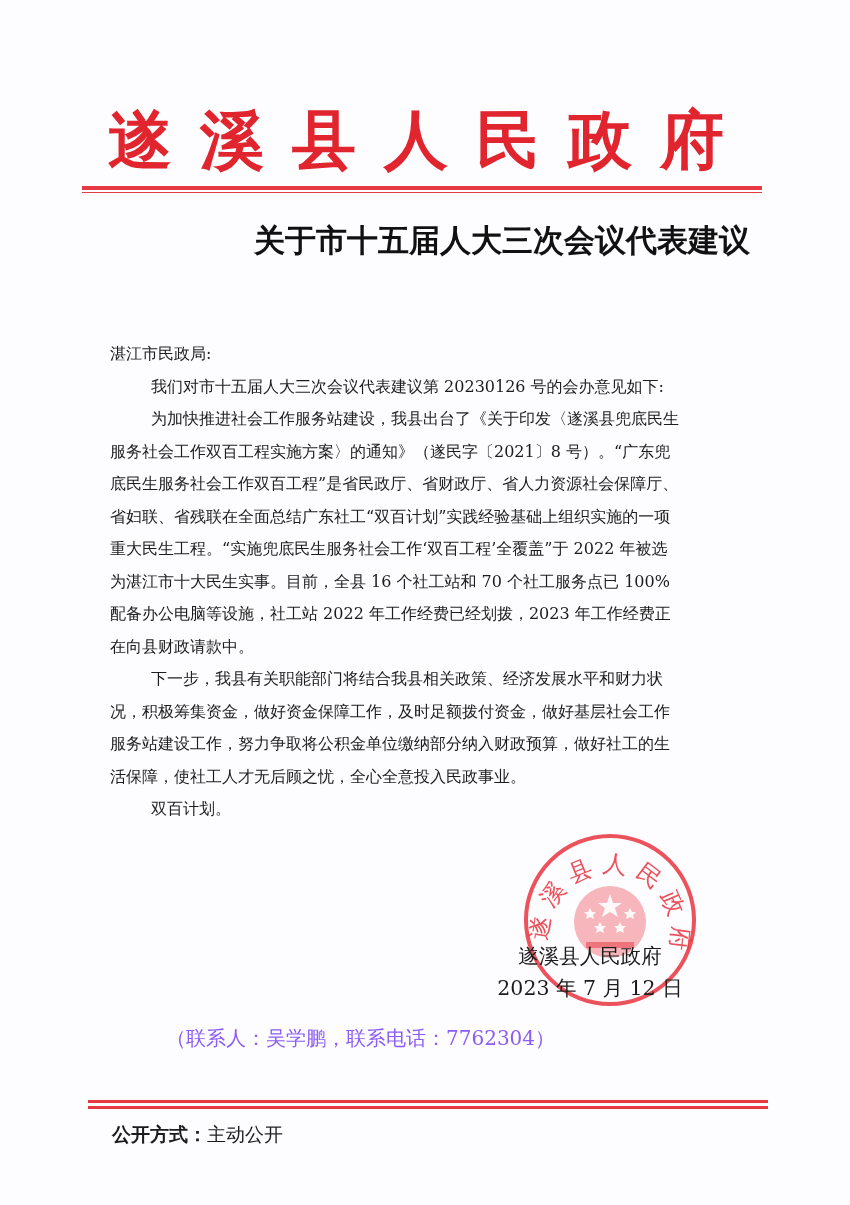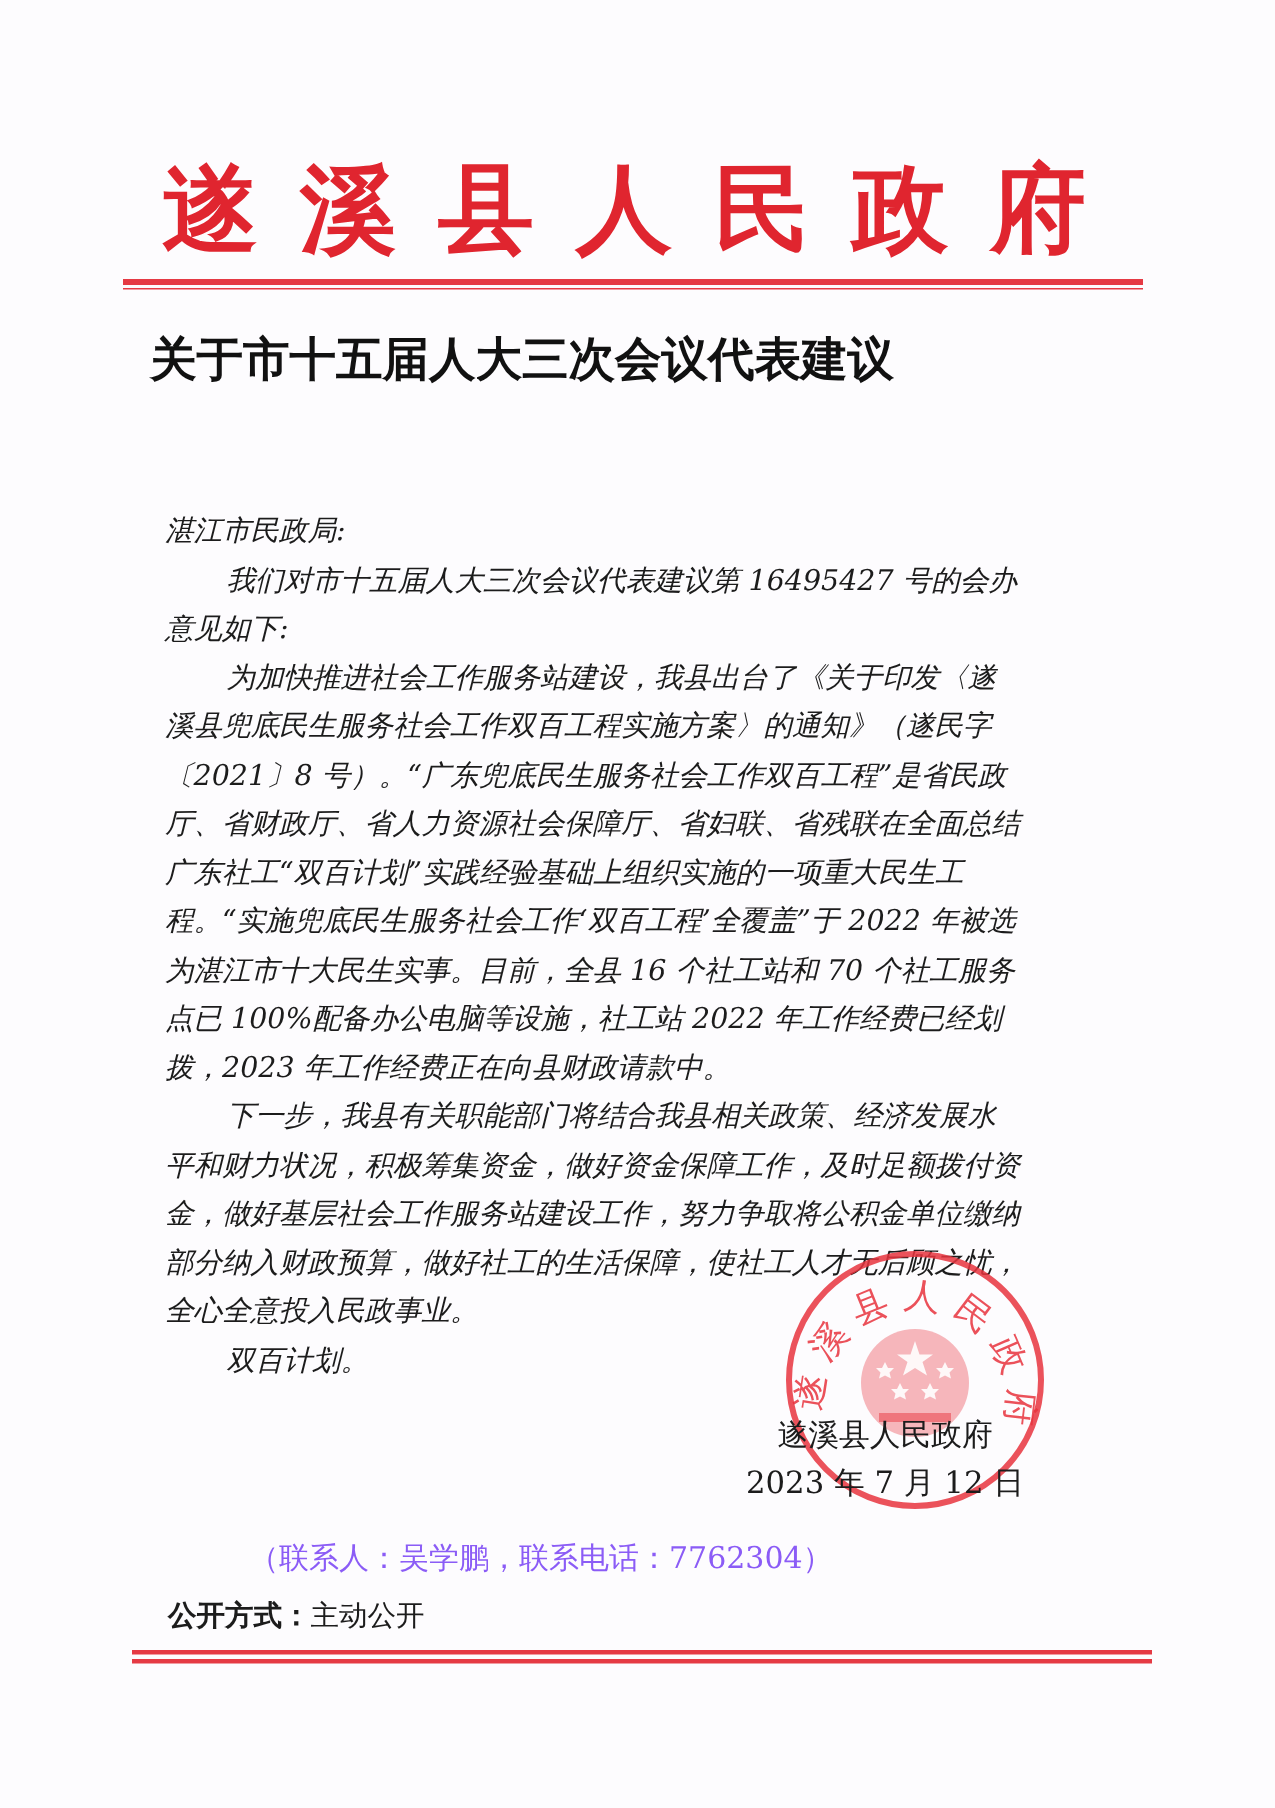--- a/index.html
+++ b/index.html
@@ -10,61 +10,61 @@
   .letterhead {
     position: absolute; left: 80px; top: 100px; width: 700px; text-align: center;
     color: #e0252f; font-size: 64px; font-weight: bold; letter-spacing: 28px;
     font-family: "DejaVu Serif", serif; line-height: 80px;
   }
   .rule-top {
     position: absolute; left: 82px; top: 186px; width: 680px; height: 6px;
     border-top: 4px solid #e53a44; border-bottom: 1px solid #e53a44; height: 2px;
   }
   .title {
-    position: absolute; left: 100px; top: 218px; width: 650px; text-align: left;
+    position: absolute; left: 100px; top: 218px; width: 650px; text-align: right;
     font-size: 31px; font-weight: bold; line-height: 44px; color: #111;
   }
   .body {
     position: absolute; left: 110px; top: 338px; width: 570px;
-    font-size: 19px; line-height: 32.5px; color: #1c1c1c; font-style: italic;
+    font-size: 16px; line-height: 32.5px; color: #1c1c1c;
   }
   .body p { margin: 0; }
   .indent { text-indent: 41px; }
   .seal {
     position: absolute; left: 520px; top: 830px; width: 180px; height: 180px;
   }
   .signoff {
     position: absolute; left: 490px; top: 940px; width: 200px; text-align: center;
     font-size: 20.5px; line-height: 32px; color: #1c1c1c;
   }
   .contact {
     position: absolute; left: 166px; top: 1025px; font-size: 20px; color: #8b5cf6;
   }
   .disclosure {
-    position: absolute; left: 112px; top: 1064px; font-size: 19px; color: #1c1c1c;
+    position: absolute; left: 112px; top: 1122px; font-size: 19px; color: #1c1c1c;
   }
   .disclosure b { font-family: "DejaVu Sans", sans-serif; font-weight: bold; }
   .rule-bottom {
     position: absolute; left: 88px; top: 1100px; width: 680px;
     border-top: 3px solid #e53a44; border-bottom: 3px solid #e53a44; height: 3px;
   }
 </style>
 </head>
 <body>
 
 <div class="letterhead">遂溪县人民政府</div>
 <div class="rule-top"></div>
 
 <div class="title">
   <div>关于市十五届人大三次会议代表建议</div>
 </div>
 
 <div class="body">
   <p>湛江市民政局:</p>
-  <p class="indent">我们对市十五届人大三次会议代表建议第 16495427 号的会办意见如下:</p>
+  <p class="indent">我们对市十五届人大三次会议代表建议第 20230126 号的会办意见如下:</p>
   <p class="indent">为加快推进社会工作服务站建设，我县出台了《关于印发〈遂溪县兜底民生服务社会工作双百工程实施方案〉的通知》（遂民字〔2021〕8 号）。“广东兜底民生服务社会工作双百工程”是省民政厅、省财政厅、省人力资源社会保障厅、省妇联、省残联在全面总结广东社工“双百计划”实践经验基础上组织实施的一项重大民生工程。“实施兜底民生服务社会工作‘双百工程’全覆盖”于 2022 年被选为湛江市十大民生实事。目前，全县 16 个社工站和 70 个社工服务点已 100%配备办公电脑等设施，社工站 2022 年工作经费已经划拨，2023 年工作经费正在向县财政请款中。</p>
   <p class="indent">下一步，我县有关职能部门将结合我县相关政策、经济发展水平和财力状况，积极筹集资金，做好资金保障工作，及时足额拨付资金，做好基层社会工作服务站建设工作，努力争取将公积金单位缴纳部分纳入财政预算，做好社工的生活保障，使社工人才无后顾之忧，全心全意投入民政事业。</p>
   <p class="indent">双百计划。</p>
 </div>
 
 <svg class="seal" viewBox="0 0 180 180">
   <circle cx="90" cy="90" r="84" fill="none" stroke="#e8343e" stroke-width="4" opacity="0.85"></circle>
   <defs>
     <path id="sealArc" d="M 30 120 A 62 62 0 1 1 150 120"></path>
   </defs>

